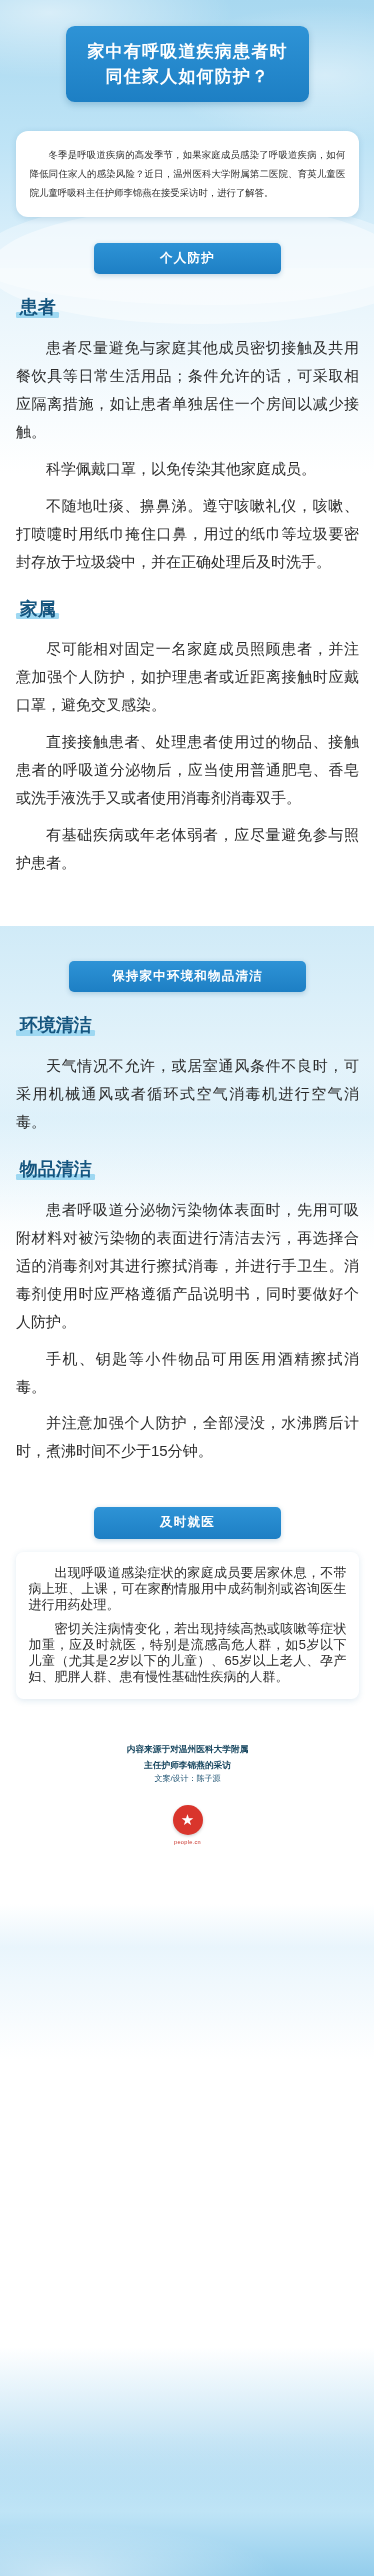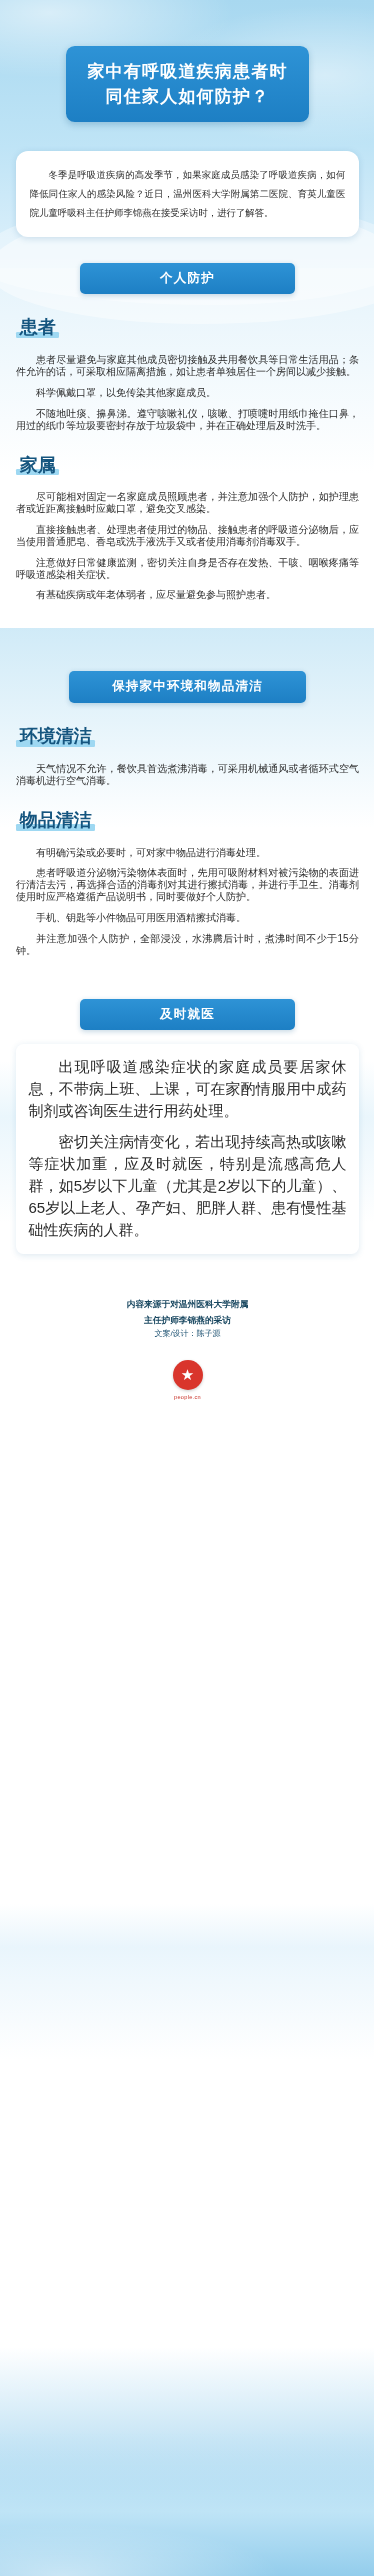--- a/index.html
+++ b/index.html
@@ -52,21 +52,20 @@
     width: 424px; height: 119px;
     background: rgba(255,255,255,.45);
     border-radius: 55% 45% 50% 50% / 55% 60% 40% 45%;
   }
 
   
   .title-wrap {
     position: relative;
     padding-top: 26px;
     text-align: center;
-    margin-top: 20px;
   }
   .title-box {
     display: inline-block;
     background: linear-gradient(180deg,#2e93d6,#1d7fc4);
     border-radius: 8.7px;
     padding: 12.5px 21px 13.7px 21px;
     box-shadow: 0 2.5px 6.2px rgba(20,90,140,.25);
   }
   .title-box .line {
     color: #ffffff;
@@ -91,21 +90,21 @@
     line-height: 19px;
     color: #2b2b2b;
     text-indent: 2em;
     text-align: justify;
   }
 
   
   .section-bar {
     position: relative;
     margin: 26px auto 0 auto;
-    width: 215px;
+    width: 187px;
     background: linear-gradient(180deg,#2e93d6,#1d7fc4);
     border-radius: 5px;
     text-align: center;
     padding: 6.9px 0 7.5px 0;
     box-shadow: 0 1.9px 5px rgba(20,90,140,.22);
   }
   .section-bar .t {
     color: #fff;
     font-size: 12.5px;
     font-weight: bold;
@@ -140,39 +139,39 @@
     position: absolute;
     left: 0; right: 0; bottom: 1.2px; height: 6.2px;
     background: #9ed8f2;
     border-radius: 1.2px;
     z-index: 1;
   }
 
   
   .body-block { padding: 3.7px 16px 0 16px; }
   .body-block p {
-    font-size: 10px;
-    line-height: 12px;
+    font-size: 15px;
+    line-height: 28px;
     color: #2b2b2b;
     text-indent: 2em;
     text-align: justify;
     margin-top: 8.7px;
   }
 
   
   .white-card {
     margin: 13.7px 16px 0 16px;
     background: #ffffff;
     border-radius: 7.5px;
     padding: 3.7px 12.5px 13.7px 12.5px;
     box-shadow: 0 1.9px 6.2px rgba(40,110,160,.14);
   }
   .white-card p {
-    font-size: 15px;
-    line-height: 22px;
+    font-size: 13px;
+    line-height: 16px;
     color: #2b2b2b;
     text-indent: 2em;
     text-align: justify;
     margin-top: 8.7px;
   }
 
   
   .footer {
     position: relative;
     margin-top: 37px;
@@ -263,44 +262,42 @@
       <p>不随地吐痰、擤鼻涕。遵守咳嗽礼仪，咳嗽、打喷嚏时用纸巾掩住口鼻，用过的纸巾等垃圾要密封存放于垃圾袋中，并在正确处理后及时洗手。</p>
     </div>
 
     <div class="sub-head">
       <span class="hl"></span>
       <span class="txt">家属</span>
     </div>
     <div class="body-block">
       <p>尽可能相对固定一名家庭成员照顾患者，并注意加强个人防护，如护理患者或近距离接触时应戴口罩，避免交叉感染。</p>
       <p>直接接触患者、处理患者使用过的物品、接触患者的呼吸道分泌物后，应当使用普通肥皂、香皂或洗手液洗手又或者使用消毒剂消毒双手。</p>
-      <p>注意做好日常健康监测，密切关注自身是否存在发热、干咳、咽喉疼痛等呼吸道感染相关症状。</p>
       <p>有基础疾病或年老体弱者，应尽量避免参与照护患者。</p>
     </div>
   </div>
 
-  <div class="band band-blue" style="margin-top:22px;padding-top:17px;">
+  <div class="band band-blue" style="margin-top:44px;padding-top:9px;">
     <div class="section-bar wide">
       <div class="t">保持家中环境和物品清洁</div>
     </div>
 
     <div class="sub-head">
       <span class="hl"></span>
       <span class="txt">环境清洁</span>
     </div>
     <div class="body-block">
-      <p>天气情况不允许，餐饮具首选煮沸消毒，可采用机械通风或者循环式空气消毒机进行空气消毒。</p>
+      <p>天气情况不允许，或居室通风条件不良时，可采用机械通风或者循环式空气消毒机进行空气消毒。</p>
     </div>
 
     <div class="sub-head">
       <span class="hl"></span>
       <span class="txt">物品清洁</span>
     </div>
     <div class="body-block">
-      <p>有明确污染或必要时，可对家中物品进行消毒处理。</p>
       <p>患者呼吸道分泌物污染物体表面时，先用可吸附材料对被污染物的表面进行清洁去污，再选择合适的消毒剂对其进行擦拭消毒，并进行手卫生。消毒剂使用时应严格遵循产品说明书，同时要做好个人防护。</p>
       <p>手机、钥匙等小件物品可用医用酒精擦拭消毒。</p>
       <p>并注意加强个人防护，全部浸没，水沸腾后计时，煮沸时间不少于15分钟。</p>
     </div>
   </div>
 
   <div class="band" style="margin-top:37px;">
     <div class="section-bar">
       <div class="t">及时就医</div>
     </div>

